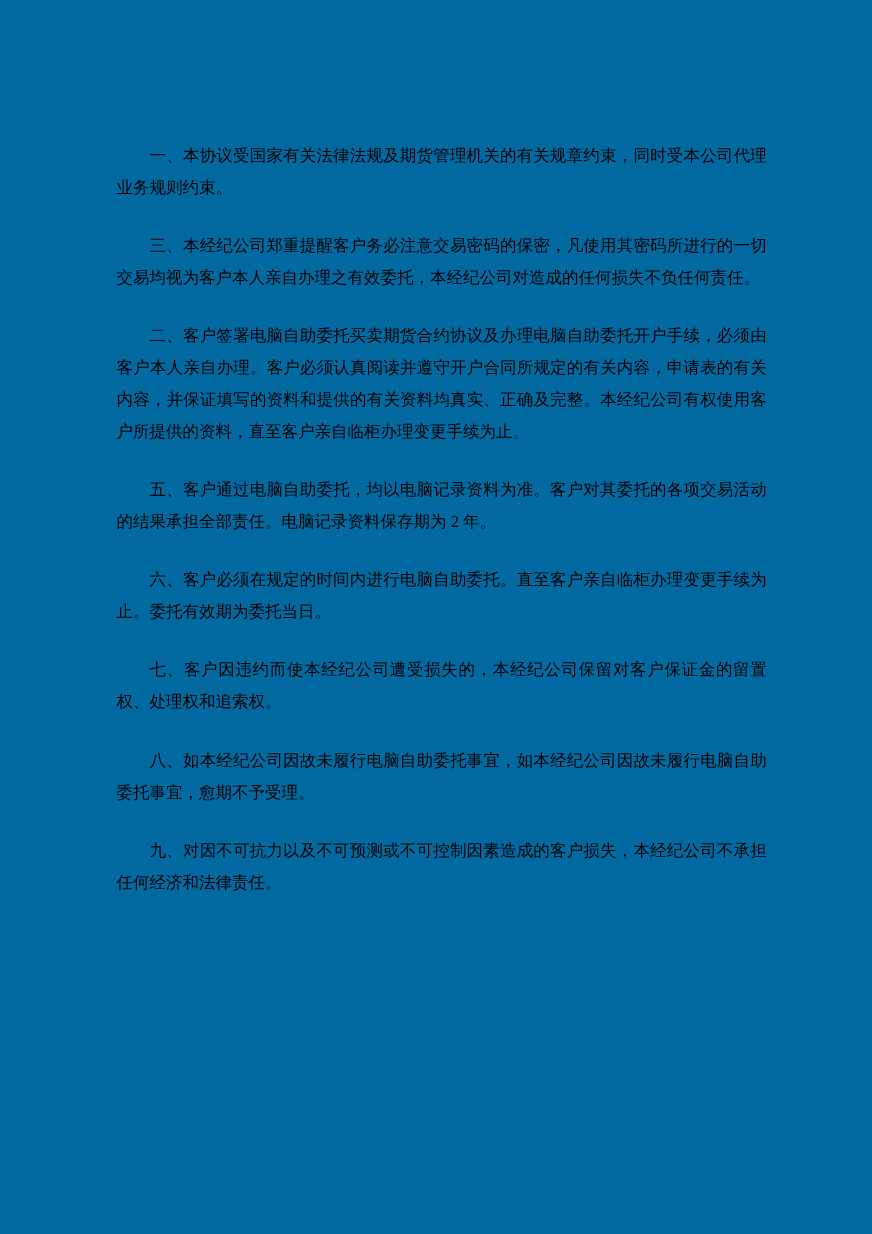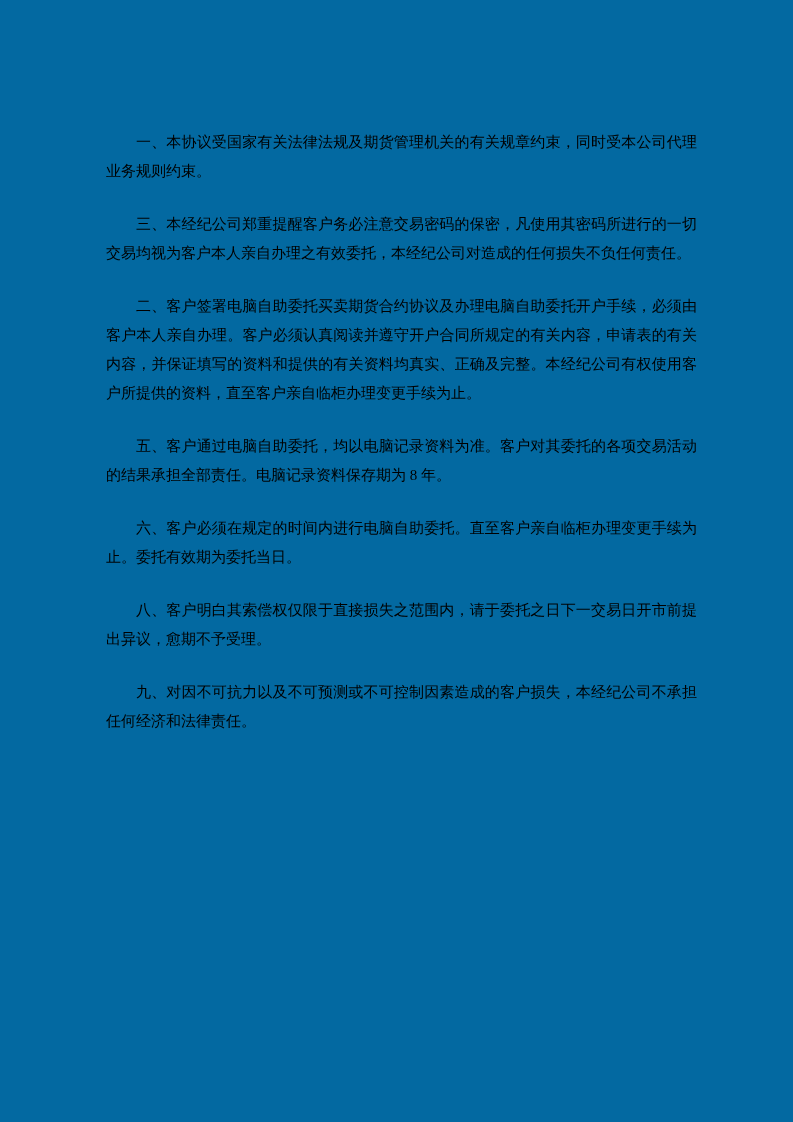--- a/index.html
+++ b/index.html
@@ -31,18 +31,19 @@
   }
 </style>
 </head>
 <body>
 
 <div class="page">
   <div class="doc-body" id="doc-body">
       <p class="clause">一、本协议受国家有关法律法规及期货管理机关的有关规章约束，同时受本公司代理业务规则约束。</p>
       <p class="clause">三、本经纪公司郑重提醒客户务必注意交易密码的保密，凡使用其密码所进行的一切交易均视为客户本人亲自办理之有效委托，本经纪公司对造成的任何损失不负任何责任。</p>
       <p class="clause">二、客户签署电脑自助委托买卖期货合约协议及办理电脑自助委托开户手续，必须由客户本人亲自办理。客户必须认真阅读并遵守开户合同所规定的有关内容，申请表的有关内容，并保证填写的资料和提供的有关资料均真实、正确及完整。本经纪公司有权使用客户所提供的资料，直至客户亲自临柜办理变更手续为止。</p>
-      <p class="clause">五、客户通过电脑自助委托，均以电脑记录资料为准。客户对其委托的各项交易活动的结果承担全部责任。电脑记录资料保存期为 8 年。</p>
+      <p class="clause">五、客户通过电脑自助委托，均以电脑记录资料为准。客户对其委托的各项交易活动的结果承担全部责任。电脑记录资料保存期为 2 年。</p>
       <p class="clause">六、客户必须在规定的时间内进行电脑自助委托。直至客户亲自临柜办理变更手续为止。委托有效期为委托当日。</p>
-      <p class="clause">八、客户明白其索偿权仅限于直接损失之范围内，请于委托之日下一交易日开市前提出异议，愈期不予受理。</p>
+      <p class="clause">七、客户因违约而使本经纪公司遭受损失的，本经纪公司保留对客户保证金的留置权、处理权和追索权。</p>
+      <p class="clause">八、如本经纪公司因故未履行电脑自助委托事宜，如本经纪公司因故未履行电脑自助委托事宜，愈期不予受理。</p>
       <p class="clause">九、对因不可抗力以及不可预测或不可控制因素造成的客户损失，本经纪公司不承担任何经济和法律责任。</p>
     </div>
 </div>
 
 </body></html>

